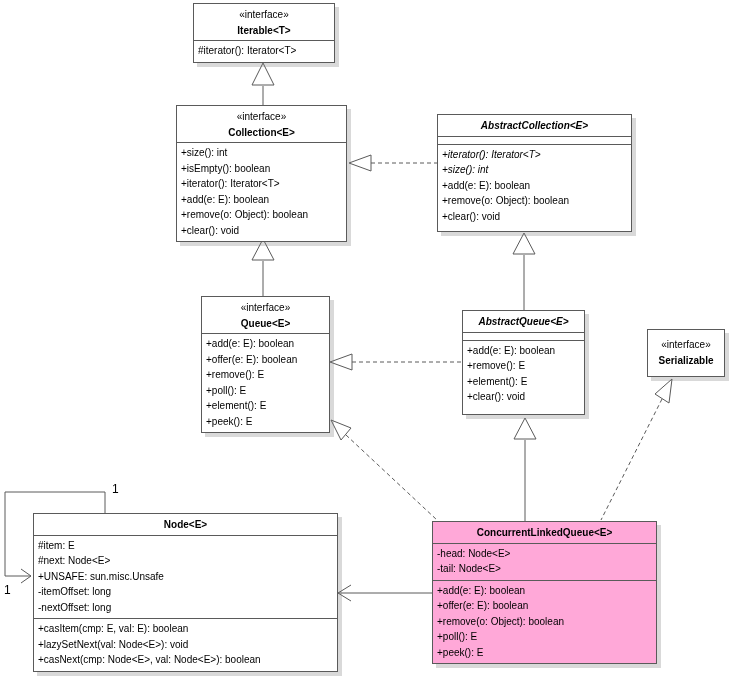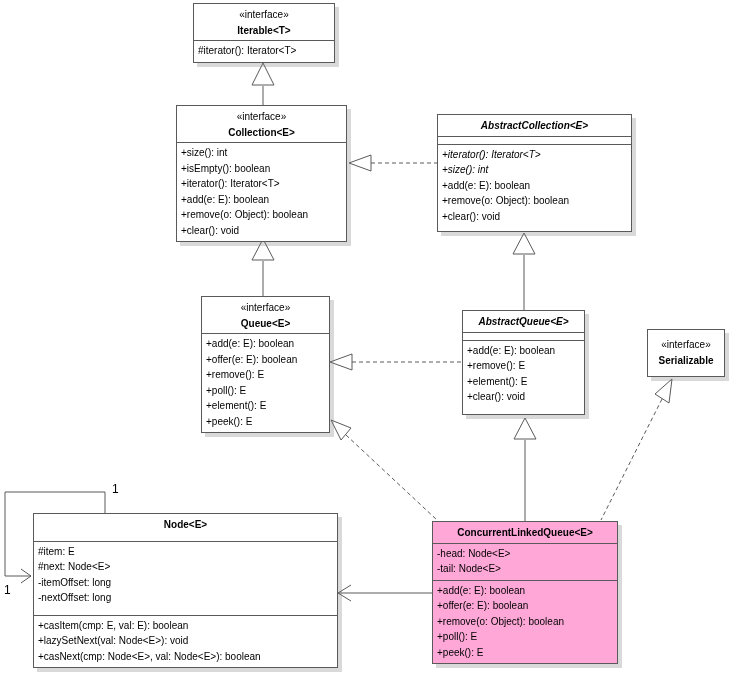--- a/index.html
+++ b/index.html
@@ -26,21 +26,21 @@
   .mult { position:absolute; font-size:12px; color:#000; }
 
   
   #box-iterable            { left:193px; top:3px;   width:142px; min-height:58px; }
   #box-collection          { left:176px; top:105px; width:171px; min-height:133px; }
   #box-abstract-collection { left:437px; top:114px; width:195px; min-height:118px; }
   #box-queue               { left:201px; top:296px; width:129px; min-height:133px; }
   #box-abstract-queue      { left:462px; top:310px; width:123px; min-height:105px; }
   #box-serializable        { left:647px; top:329px; width:78px;  min-height:48px; }
   #box-node                { left:33px;  top:513px; width:305px; min-height:155px;justify-content:space-between; }
-  #box-clq                 { left:432px; top:521px; width:186px; min-height:140px; }
+  #box-clq                 { left:432px; top:521px; width:225px; min-height:140px; }
 
   #mult-top    { left:112px; top:482px; }
   #mult-bottom { left:4px;   top:583px; }
 </style>
 </head>
 <body>
 
 <div class="canvas">
 
   <svg class="edges" width="738" height="680" stroke="#5a5a5a" fill="none" stroke-width="1">
@@ -170,20 +170,21 @@
     </div>
   </div>
 
   <div class="box" id="box-node">
     <div class="title">
       <span class="cname">Node&lt;E&gt;</span>
     </div>
     <div class="sect">
       <div class="line">#item: E</div>
       <div class="line">#next: Node&lt;E&gt;</div>
+      <div class="line">+UNSAFE: sun.misc.Unsafe</div>
       <div class="line">-itemOffset: long</div>
       <div class="line">-nextOffset: long</div>
     </div>
     <div class="sect">
       <div class="line">+casItem(cmp: E, val: E): boolean</div>
       <div class="line">+lazySetNext(val: Node&lt;E&gt;): void</div>
       <div class="line">+casNext(cmp: Node&lt;E&gt;, val: Node&lt;E&gt;): boolean</div>
     </div>
   </div>
 

